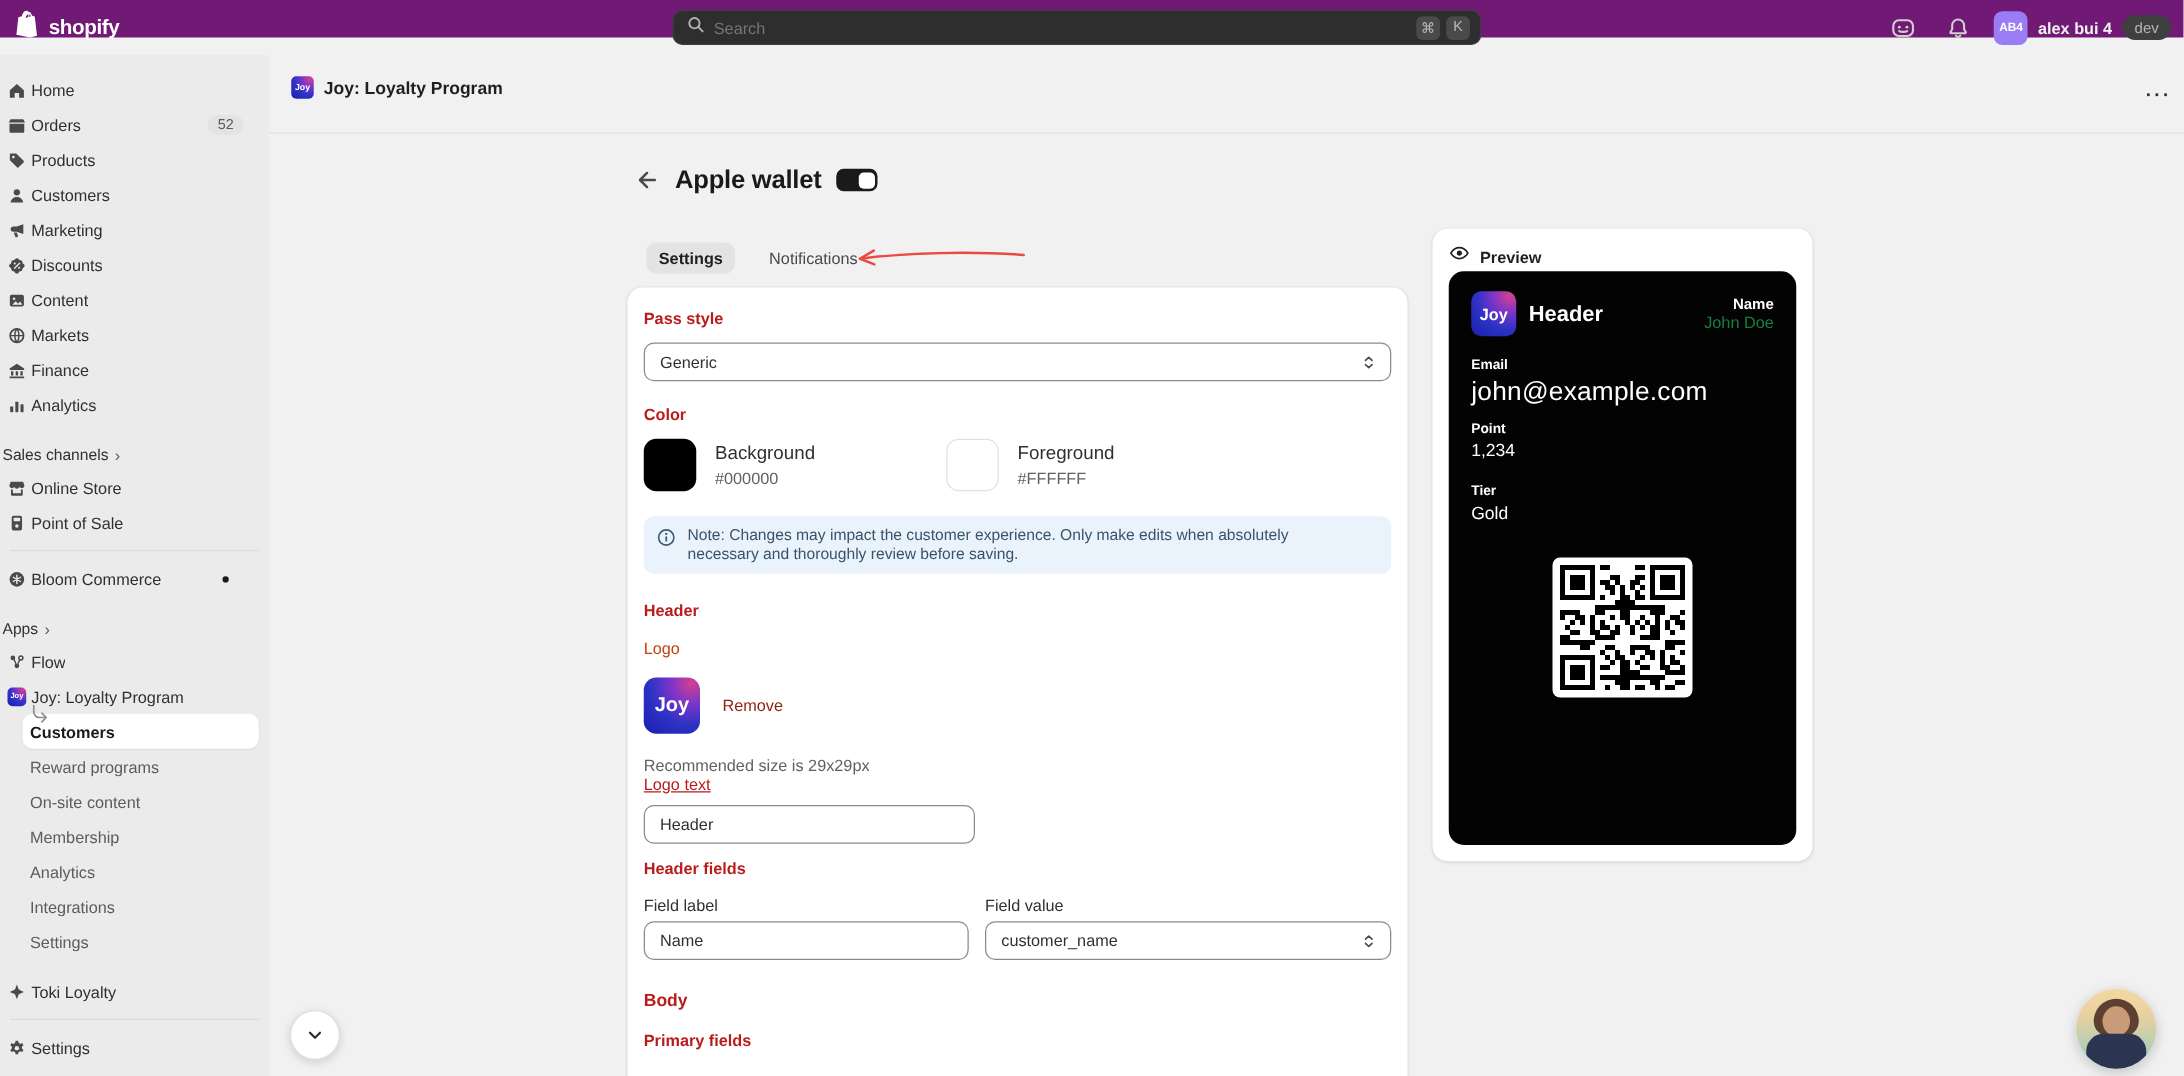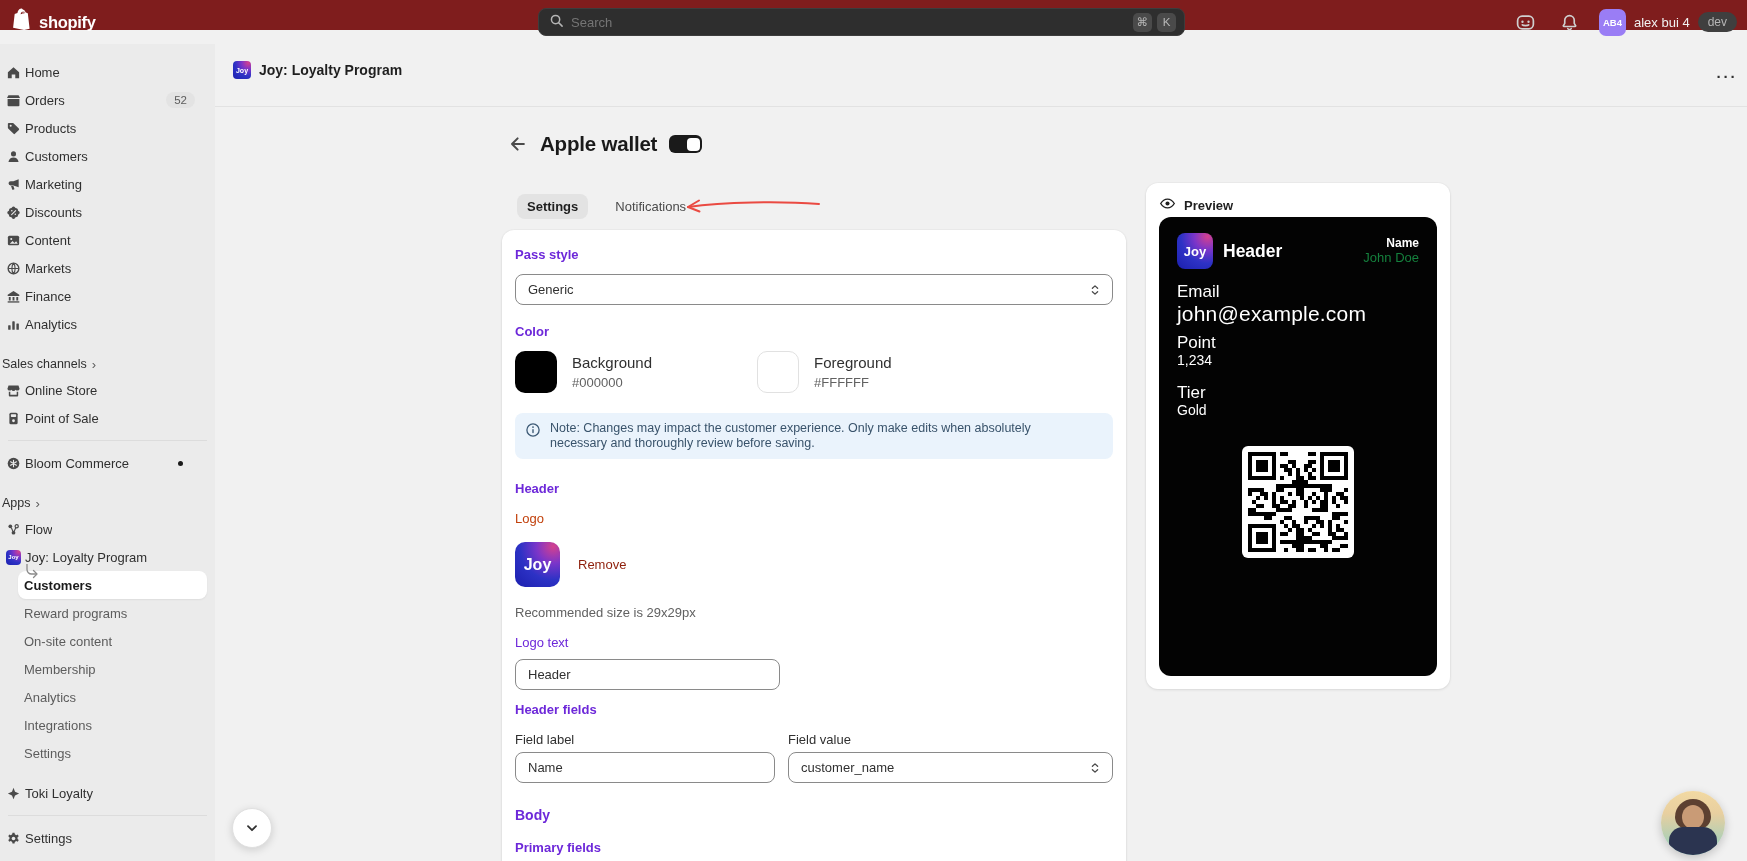--- a/index.html
+++ b/index.html
@@ -1,30 +1,30 @@
 <!DOCTYPE html>
 <html><head>
 <meta charset="utf-8">
 <style>
   * { margin:0; padding:0; box-sizing:border-box; }
   html,body { width:1747px; height:861px; background:#f1f1f1; font-family:"Liberation Sans","DejaVu Sans",sans-serif; }
   .screen { position:relative; width:1747px; height:861px; overflow:hidden; background:#f1f1f1; }
 
   
-  .topbar { position:absolute; left:0; top:0; width:1747px; height:30px; background:#7f1d1d; z-index:30; }
+  .topbar { position:absolute; left:0; top:0; width:1747px; height:30px; background:#701a75; z-index:30; }
   .brand { position:absolute; left:12px; top:8px; display:flex; align-items:center; gap:5px; }
   .brand .word { color:#fff; font-size:16.5px; font-weight:700; letter-spacing:-0.3px; }
   .searchbox { position:absolute; left:538px; top:8px; width:647px; height:28px; background:#2e2e2e; border:1px solid #3d3d3d; border-radius:8px; display:flex; align-items:center; padding:0 8px 0 10px; cursor:text; }
   .searchbox input { flex:1; background:transparent; border:none; outline:none; color:#b5b5b5; font-size:13px; font-family:inherit; margin-left:7px; }
   .kbd { background:#4a4a4a; color:#b8b8b8; border-radius:5px; font-size:11.5px; height:19px; min-width:19px; padding:0 4px; display:flex; align-items:center; justify-content:center; margin-left:5px; }
   .top-right { position:absolute; right:10px; top:0; height:44px; display:flex; align-items:center; gap:14px; }
   .top-icon-btn { width:30px; height:30px; display:flex; align-items:center; justify-content:center; border-radius:8px; cursor:pointer; }
   .account { display:flex; align-items:center; gap:8px; cursor:pointer; }
   .avatar { width:27px; height:27px; border-radius:7px; background:#9a7df5; color:#fff; font-size:9.5px; font-weight:700; display:flex; align-items:center; justify-content:center; }
-  .account .uname { color:#f1f1f1; font-size:13px; font-weight:400; }
+  .account .uname { color:#f1f1f1; font-size:13px; font-weight:700; }
   .env-badge { background:#3f3f3f; color:#b5b5b5; font-size:12px; padding:3px 10px; border-radius:11px; }
 
   
   .sidebar { position:absolute; left:0; top:44px; width:215px; height:817px; background:#ebebeb; padding-top:14px; z-index:20; }
   .side-item { position:relative; display:flex; align-items:center; height:28px; padding:0 8px 0 6px; font-size:13px; color:#303030; cursor:pointer; }
   .side-item .ic { width:15px; height:15px; flex:0 0 15px; margin-right:4px; display:flex; align-items:center; justify-content:center; color:#4a4a4a; }
   .side-item .lbl { white-space:nowrap; overflow:hidden; }
   .side-item.sub { padding-left:24px; color:#5c5c5c; }
   .side-item.selected { background:#fff; margin-left:18px; margin-right:8px; padding-left:6px; border-radius:8px; color:#1a1a1a; font-weight:600; box-shadow:0 1px 2px rgba(0,0,0,.06); }
   .count-badge { margin-left:auto; margin-right:12px; background:#e3e3e3; color:#5c5c5c; font-size:11.5px; padding:2px 8px; border-radius:10px; }
@@ -51,21 +51,21 @@
   .toggle .knob { position:absolute; right:2.5px; top:2.5px; width:13px; height:13px; background:#fff; border-radius:4px; }
 
   .tabs { position:absolute; left:517px; top:193px; display:flex; align-items:center; gap:17px; height:26px; }
   .tab { font-size:13px; color:#4a4a4a; padding:5px 10px; border-radius:8px; cursor:pointer; }
   .tab.active { background:#e3e3e3; color:#1f1f1f; font-weight:600; }
   .red-arrow { position:absolute; left:684px; top:196px; pointer-events:none; }
 
   
   .card { position:absolute; background:#fff; border-radius:12px; box-shadow:0 1px 3px rgba(0,0,0,.09), 0 0 0 1px rgba(0,0,0,.02); }
   .settings-card { left:502px; top:230px; width:624px; height:720px; padding:17px 13px; }
-  .sec-label { font-size:13px; font-weight:600; color:#6d28d9; }
+  .sec-label { font-size:13px; font-weight:600; color:#b91c1c; }
   .field-input, .field-select { height:31px; border:1px solid #8a8a8a; border-radius:8px; background:#fff; font-size:13px; color:#303030; display:flex; align-items:center; padding:0 10px 0 12px; }
   .field-input input { border:none; outline:none; width:100%; font-size:13px; color:#303030; font-family:inherit; background:transparent; }
   .field-select { justify-content:space-between; cursor:pointer; }
   .swatch-row { display:flex; align-items:center; }
   .swatch { width:42px; height:42px; border-radius:10px; cursor:pointer; }
   .swatch.bg { background:#000; }
   .swatch.fg { background:#fff; border:1px solid #e1e1e1; }
   .swatch-meta { margin-left:15px; }
   .swatch-meta .nm { font-size:15px; color:#303030; }
   .swatch-meta .hx { font-size:13px; color:#616161; margin-top:4px; }
@@ -82,21 +82,21 @@
   .preview-head { display:flex; align-items:center; gap:8px; height:18px; color:#1f1f1f; }
   .preview-head .pt { font-size:13px; font-weight:600; }
   .pass { margin-top:3px; width:278px; height:459px; background:#030303; border-radius:12px; padding:16px 18px; color:#fff; }
   .pass-head { display:flex; align-items:center; }
   .pass-logo { width:36px; height:36px; border-radius:8px; font-size:13px; }
   .pass-head .ph-title { font-size:17.5px; font-weight:600; margin-left:10px; }
   .pass-head .ph-right { margin-left:auto; text-align:right; }
   .ph-right .k { font-size:12px; font-weight:700; line-height:13px; }
   .ph-right .v { font-size:13px; color:#15803d; line-height:15px; }
   .pf { margin-top:11px; }
-  .pf .k { font-size:17px; font-weight:400; line-height:12px; }
+  .pf .k { font-size:11px; font-weight:700; line-height:12px; }
   .pf .v { font-size:14px; line-height:16px; margin-top:3px; }
   .pf.email { margin-top:17px; }
   .pf.email .v { font-size:21px; line-height:25px; letter-spacing:.2px; }
   .pf.tier { margin-top:19px; }
   .qr-box { width:112px; height:112px; background:#fff; border-radius:6px; margin:28px auto 0; padding:6px; }
 
   
   .chat-widget { position:absolute; left:1661px; top:791px; width:64px; height:64px; border-radius:50%; overflow:hidden; background:linear-gradient(180deg,#f2d9a2 0%,#e8cfa0 35%,#8fd0c2 100%); box-shadow:0 3px 10px rgba(0,0,0,.2); cursor:pointer; }
   .cw-hair { position:absolute; left:14px; top:8px; width:36px; height:30px; border-radius:18px 18px 12px 12px; background:#5d4031; }
   .cw-face { position:absolute; left:21px; top:14px; width:22px; height:24px; border-radius:50%; background:#c99b76; }
@@ -425,21 +425,21 @@
 
     <div style="display:flex;align-items:center;margin-top:16px;">
       <div class="joy-sq" style="width:45px;height:45px;font-size:16px;border-radius:10px;">
           <span>Joy</span>
         </div>
       <span class="link-remove">Remove</span>
     </div>
 
     <div class="hint" style="margin-top:18px;">Recommended size is 29x29px</div>
 
-    <div class="sec-label" style="margin-top:15px;font-weight:400;">Logo text</div>
+    <div class="sec-label" style="font-weight:400;text-decoration:underline;">Logo text</div>
     <div class="field-input" style="margin-top:9px;width:265px;">
       <input value="Header" style="">
     </div>
 
     <div class="sec-label" style="margin-top:12px;">Header fields</div>
     <div class="two-col" style="margin-top:15px;">
       <div class="col-label">
         <div class="hint" style="color:#303030;">Field label</div>
         <div class="field-input" style="margin-top:5px;">
           <input value="Name" style="">

